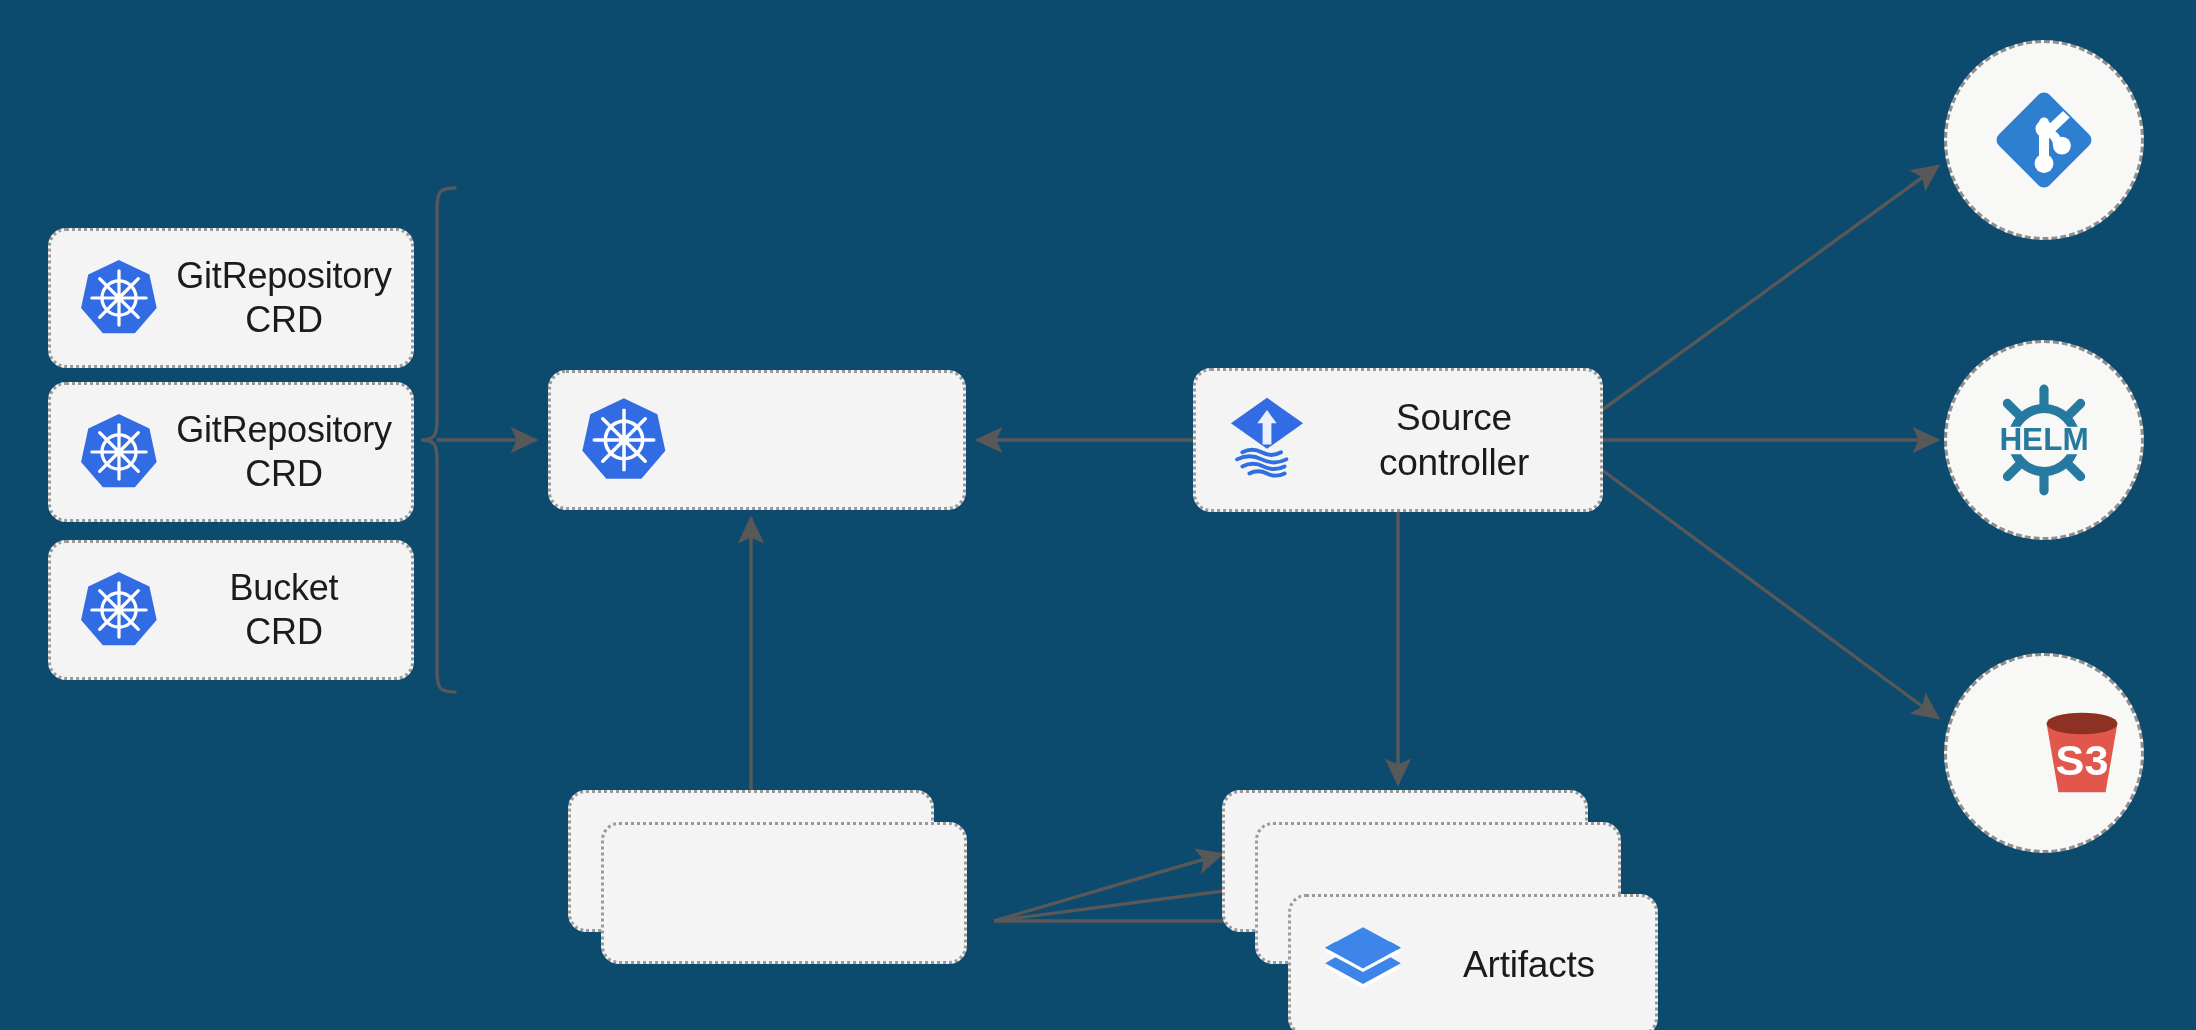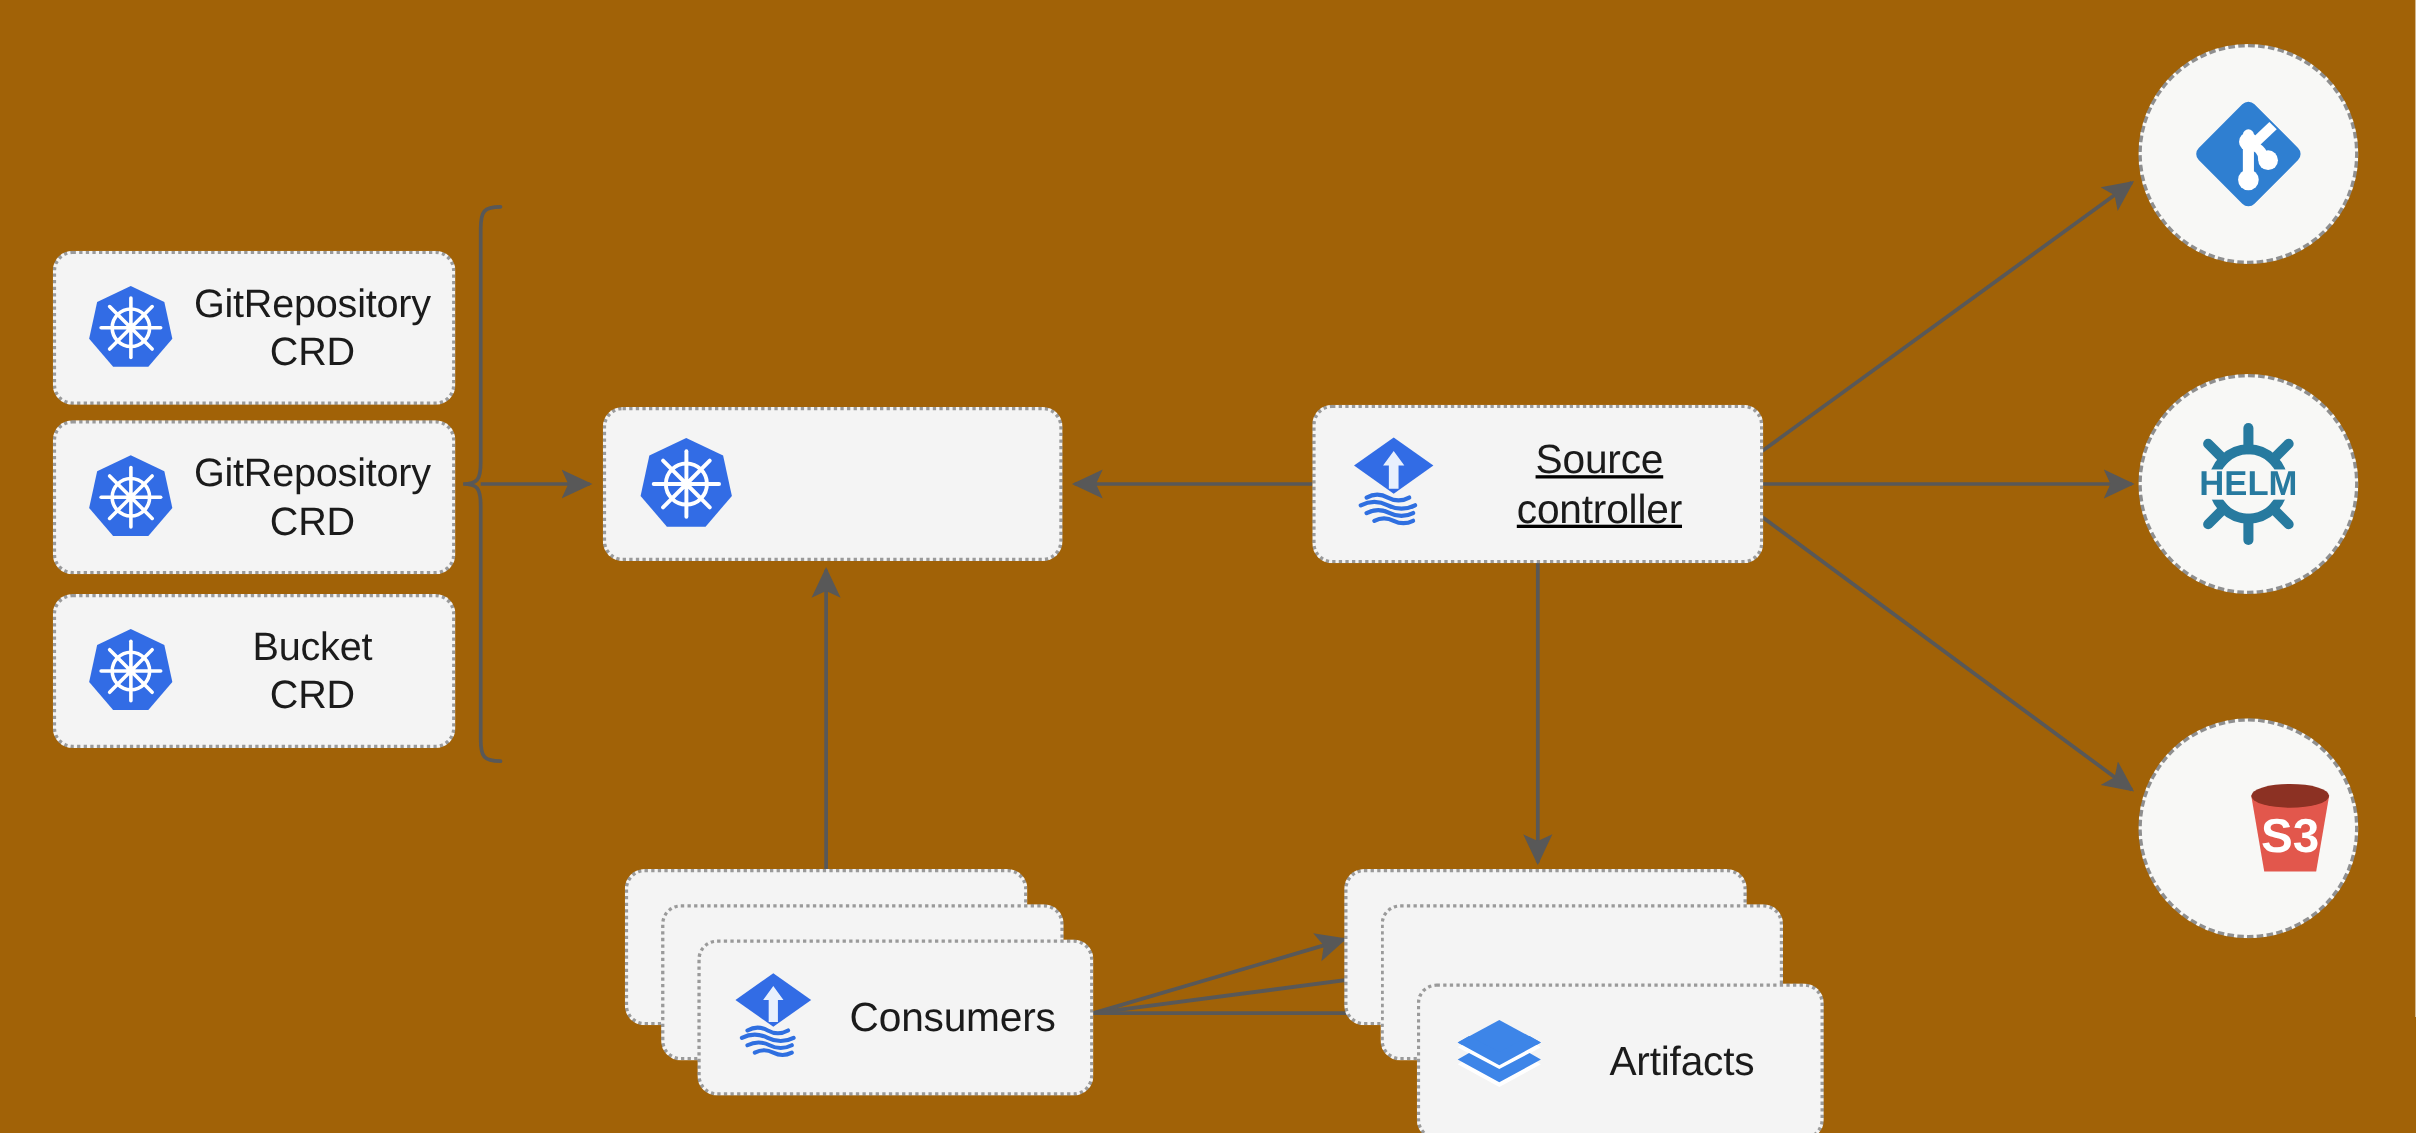--- a/index.html
+++ b/index.html
@@ -5,21 +5,21 @@
   * { box-sizing: border-box; }
   html, body {
     margin: 0; padding: 0;
     background: #ffffff;
     font-family: "Liberation Sans", sans-serif;
   }
   #canvas {
     position: relative;
     width: 2196px;
     height: 1030px;
-    background: #a16207;
+    background: #0c4a6e;
     overflow: hidden;
   }
   #edges {
     position: absolute;
     left: 0; top: 0;
     width: 2196px; height: 1030px;
     pointer-events: none;
   }
   .node {
     position: absolute;
@@ -189,56 +189,41 @@
           <line x1="50" y1="53" x2="75" y2="78"></line>
           <line x1="50" y1="53" x2="50" y2="88"></line>
           <line x1="50" y1="53" x2="25" y2="78"></line>
           <line x1="50" y1="53" x2="15" y2="53"></line>
           <line x1="50" y1="53" x2="25" y2="28"></line>
         </g>
       </svg>
     </span>
   </div>
 
-  <div class="node" style="left:1193px; top:368px; width:410px; height:144px;text-decoration:underline;">
+  <div class="node" style="left:1193px; top:368px; width:410px; height:144px;">
     <span class="node-icon" style="width:110px; margin-left:16px;">
       <svg width="88" height="92" viewBox="0 0 100 104">
         <path d="M50 4 L91 33 L50 62 L9 33 Z" fill="#326ce5"></path>
         <path d="M50 18 L61 33 L55 33 L55 57 L45 57 L45 33 L39 33 Z" fill="#e8f0fd"></path>
         <g stroke="#2f6fe0" stroke-width="4.4" stroke-linecap="round" fill="none">
           <path d="M22 66 Q33 60 44 66 Q55 72 66 66"></path>
           <path d="M16 74 Q30 67 44 74 Q58 81 72 74"></path>
           <path d="M22 82 Q34 76 46 82 Q58 88 70 82"></path>
           <path d="M30 90 Q40 85 50 90 Q60 95 70 90"></path>
         </g>
       </svg>
     </span>
     <span class="node-label">
       <span>Source</span><br>
       <span>controller</span>
     </span>
   </div>
 
   <div class="node-ghost" style="left:568px; top:790px; width:366px; height:142px;"></div>
   <div class="node-ghost g2" style="left:601px; top:822px; width:366px; height:142px;"></div>
-  <div class="node" style="left:634px; top:854px; width:360px; height:142px;">
-    <span class="node-icon" style="width:104px; margin-left:14px;">
-      <svg width="84" height="90" viewBox="0 0 100 104">
-        <path d="M50 4 L91 33 L50 62 L9 33 Z" fill="#326ce5"></path>
-        <path d="M50 18 L61 33 L55 33 L55 57 L45 57 L45 33 L39 33 Z" fill="#e8f0fd"></path>
-        <g stroke="#2f6fe0" stroke-width="4.4" stroke-linecap="round" fill="none">
-          <path d="M22 66 Q33 60 44 66 Q55 72 66 66"></path>
-          <path d="M16 74 Q30 67 44 74 Q58 81 72 74"></path>
-          <path d="M22 82 Q34 76 46 82 Q58 88 70 82"></path>
-          <path d="M30 90 Q40 85 50 90 Q60 95 70 90"></path>
-        </g>
-      </svg>
-    </span>
-    <span class="node-label">Consumers</span>
-  </div>
 
   <div class="node-ghost" style="left:1222px; top:790px; width:366px; height:142px;"></div>
   <div class="node-ghost g2" style="left:1255px; top:822px; width:366px; height:142px;"></div>
   <div class="node" style="left:1288px; top:894px; width:370px; height:142px;">
     <span class="node-icon" style="width:108px; margin-left:18px;">
       <svg width="86" height="86" viewBox="0 0 100 100">
         <path d="M50 6 L94 30 L50 54 L6 30 Z" fill="#3d85e8"></path>
         <path d="M50 43 L80 27 L94 35 L50 59 L6 35 L20 27 Z" fill="#ffffff"></path>
         <path d="M50 40 L82 23 L94 30 L50 54 L6 30 L18 23 Z" fill="#3d85e8"></path>
         <path d="M50 61 L80 45 L94 53 L50 77 L6 53 L20 45 Z" fill="#ffffff"></path>

